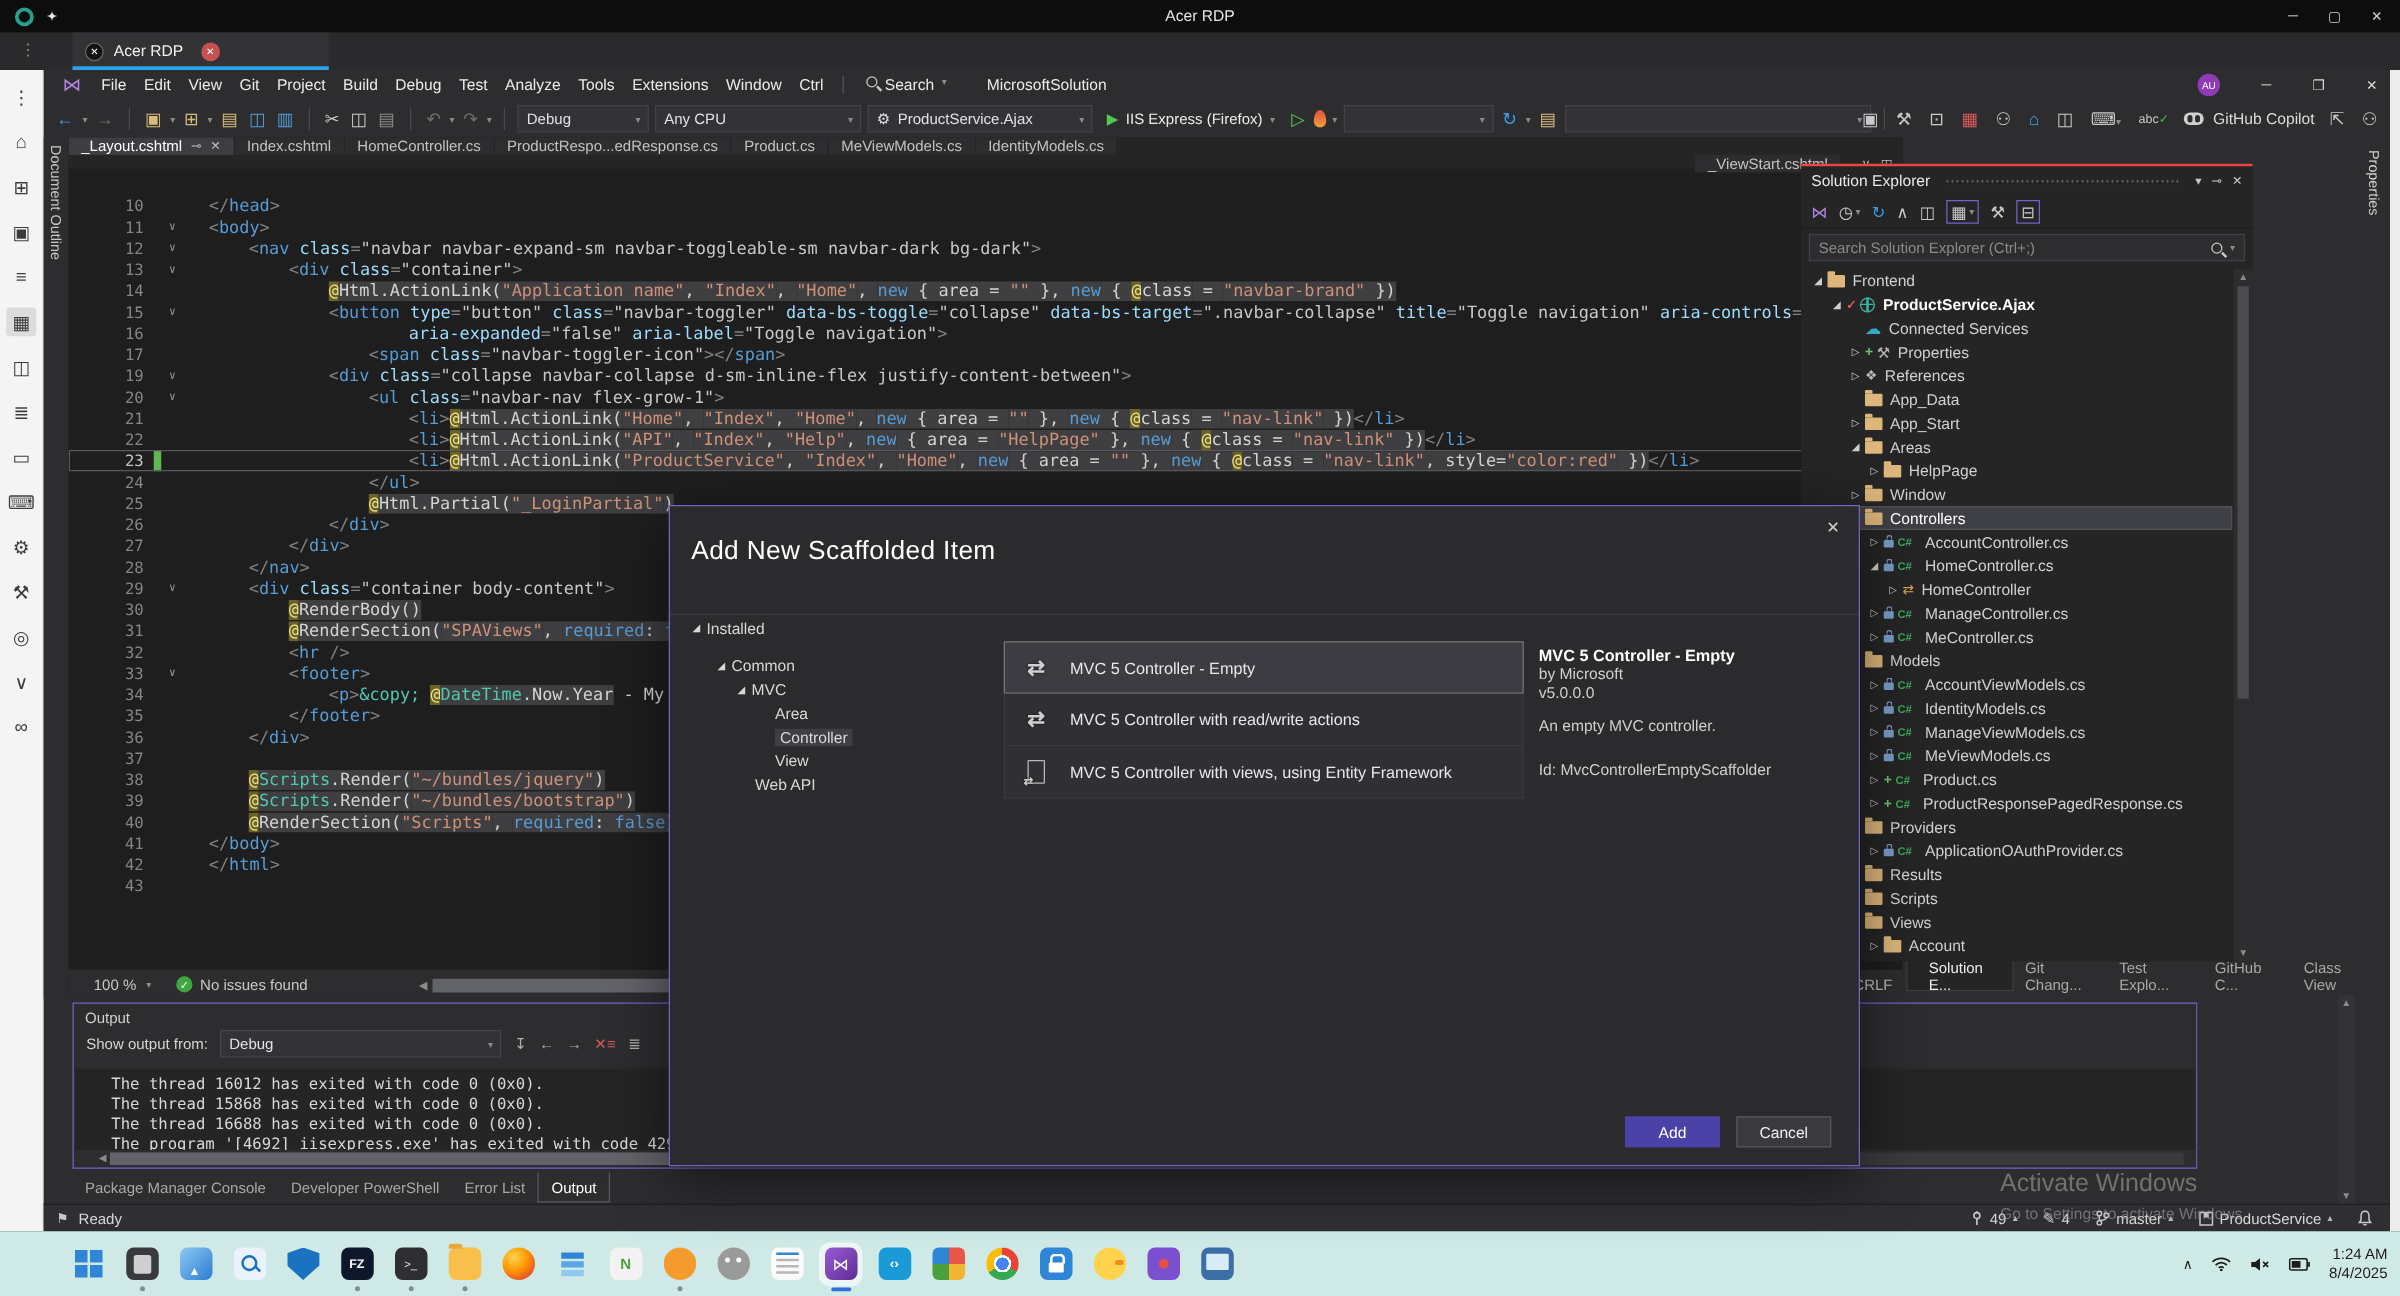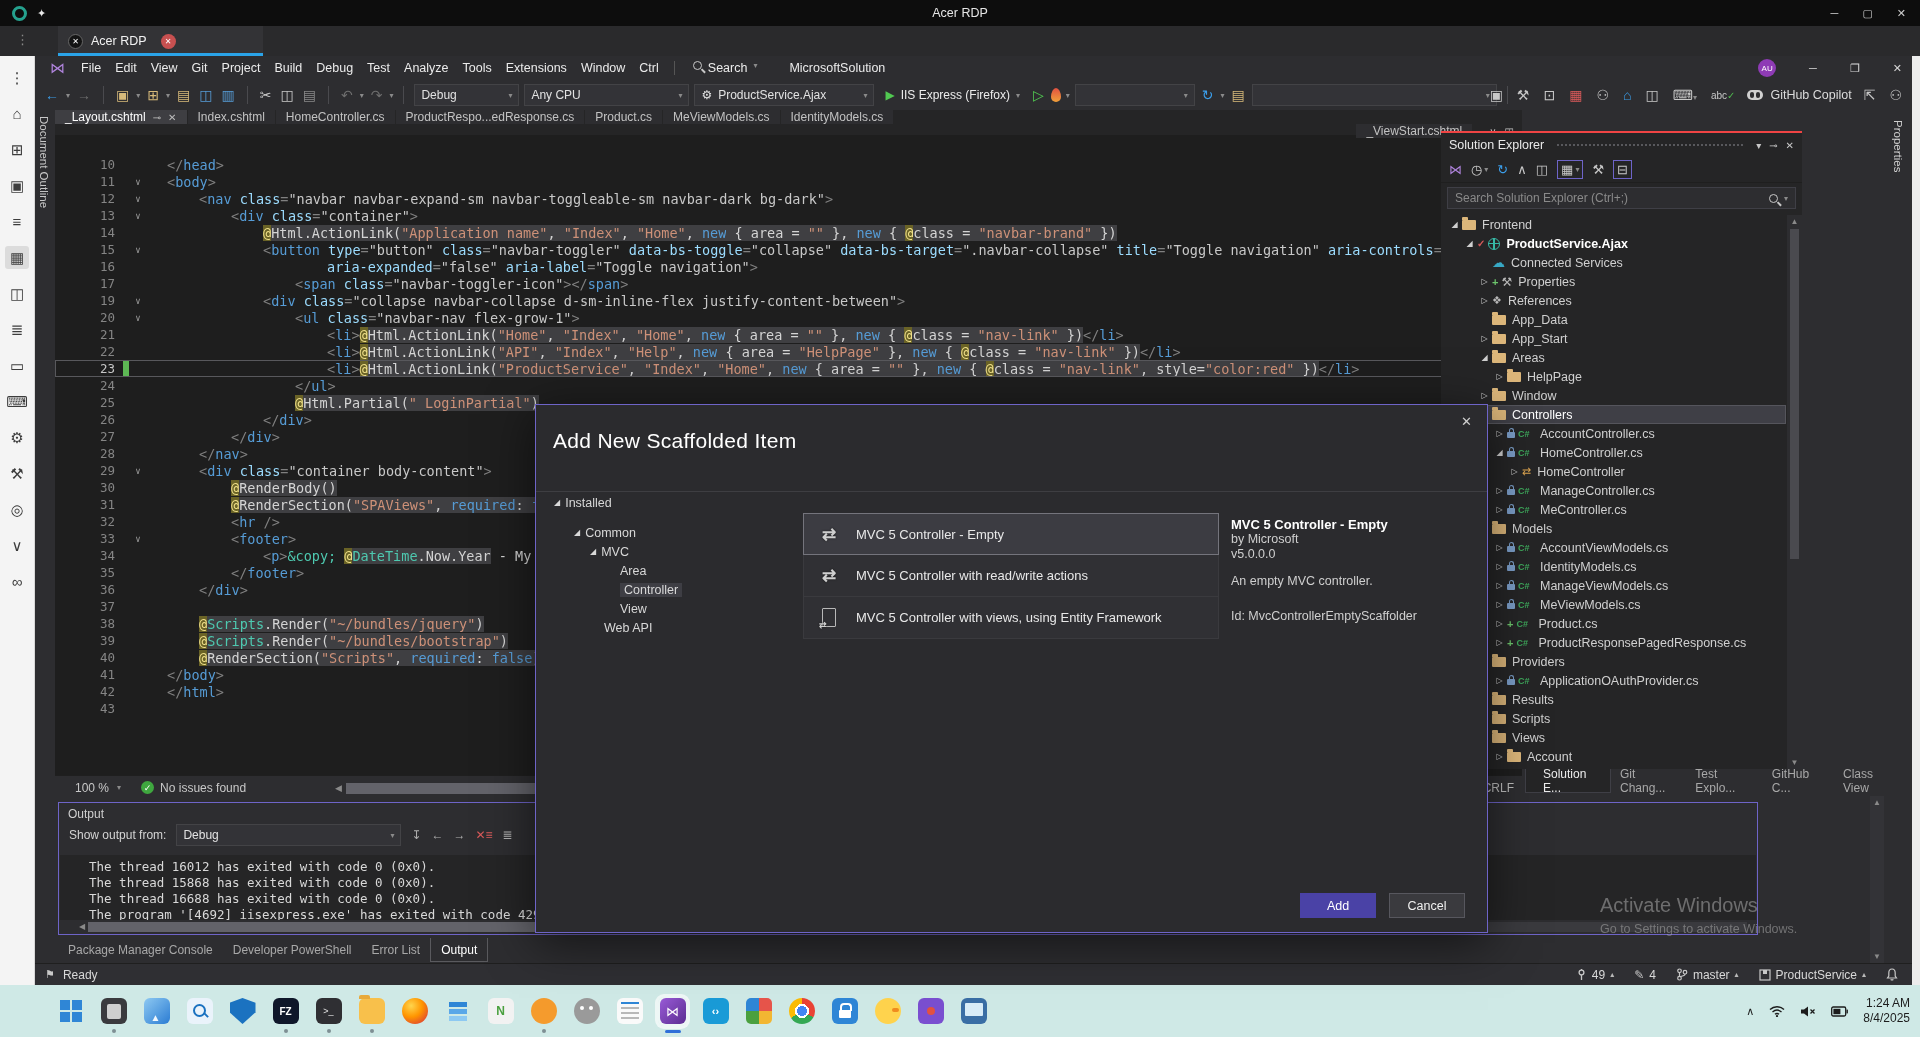--- a/index.html
+++ b/index.html
@@ -210,21 +210,21 @@
   .k-lock { background:#2f86d6; } .k-lock::before { content:''; position:absolute; top:5px; left:8px; width:8px; height:6px; border:2px solid #fff; border-bottom:none; border-radius:4px 4px 0 0; }
   .k-lock::after { content:''; position:absolute; top:12px; left:7px; width:12px; height:8px; background:#fff; border-radius:1px; }
   .k-duck { border-radius:50%; background:#ffd34d; } .k-duck::after { content:''; position:absolute; right:2px; top:10px; width:7px; height:4px; background:#f08c1e; border-radius:2px; }
   .k-puzzle { background:#7a4fd0; } .k-puzzle::after { content:''; position:absolute; left:9px; top:9px; width:8px; height:8px; border-radius:50%; background:#e25141; }
   .k-screen { background:#3a6ea5; } .k-screen::after { content:''; position:absolute; inset:5px 4px 8px 4px; background:#d8ecf8; border-radius:1px; }
   #tray { position:absolute; right:10px; top:0; height:52px; display:flex; align-items:center; gap:15px; color:#1c1c1c; }
   #tray .chev { font-size:11px; }
   #tray .clock { text-align:right; font-size:12px; line-height:15px; }
 
   
-  #watermark { position:absolute; left:1600px; top:894px; color:rgba(170,170,170,.55); z-index:30; }
+  #watermark { position:absolute; left:1600px; top:936px; color:rgba(170,170,170,.55); z-index:30; }
   #watermark .l1 { font-size:20px; }
   #watermark .l2 { font-size:12.5px; margin-top:5px; }
 
   
   #dialog { position:absolute; left:535px; top:404px; width:953px; height:529px; background:#2b2b2e;
             border:1px solid #6e64c8; box-shadow:0 10px 45px rgba(0,0,0,.55); z-index:60; }
   #dialog .close { position:absolute; top:9px; right:15px; color:#d0d0d0; font-size:13px; }
   #dialog .dtitle { position:absolute; top:24px; left:17px; font-size:21px; color:#fff; font-weight:normal; letter-spacing:.3px; }
   #dialog .divider { position:absolute; top:86px; left:0; right:0; height:1px; background:#3e3e42; }
   #dlg-tree { position:absolute; left:0; top:88px; width:262px; color:#d8d8d8; font-size:12.5px; }

